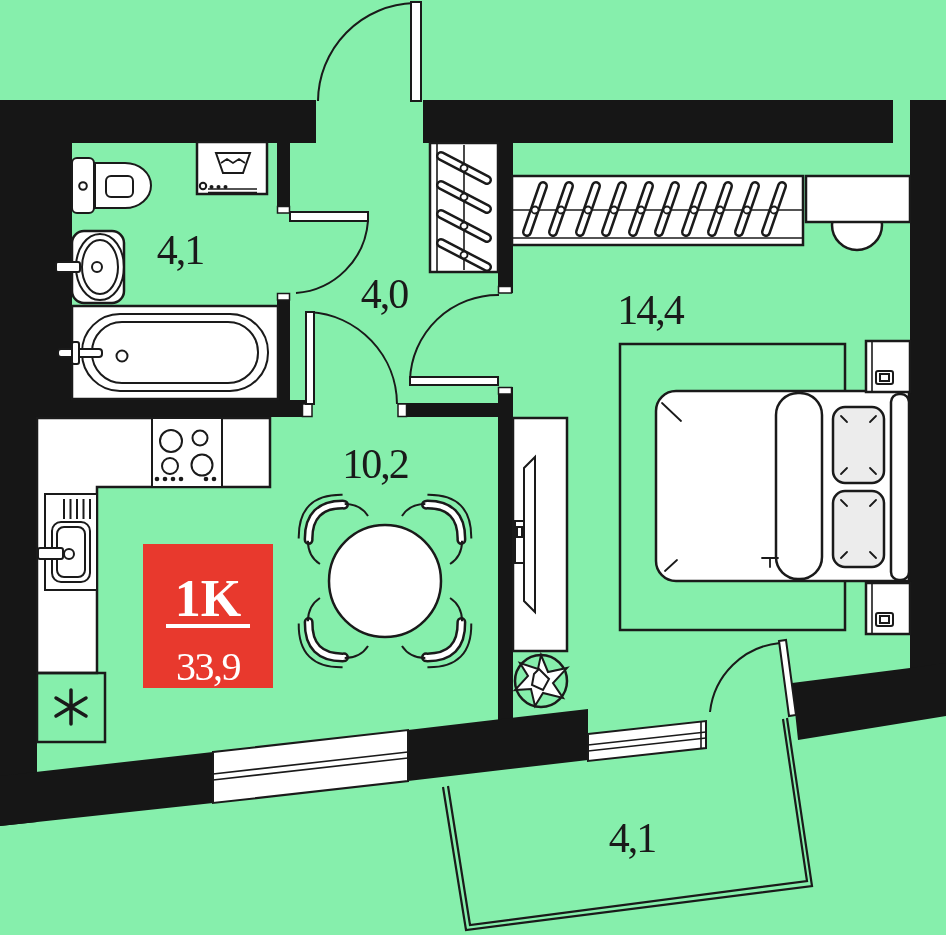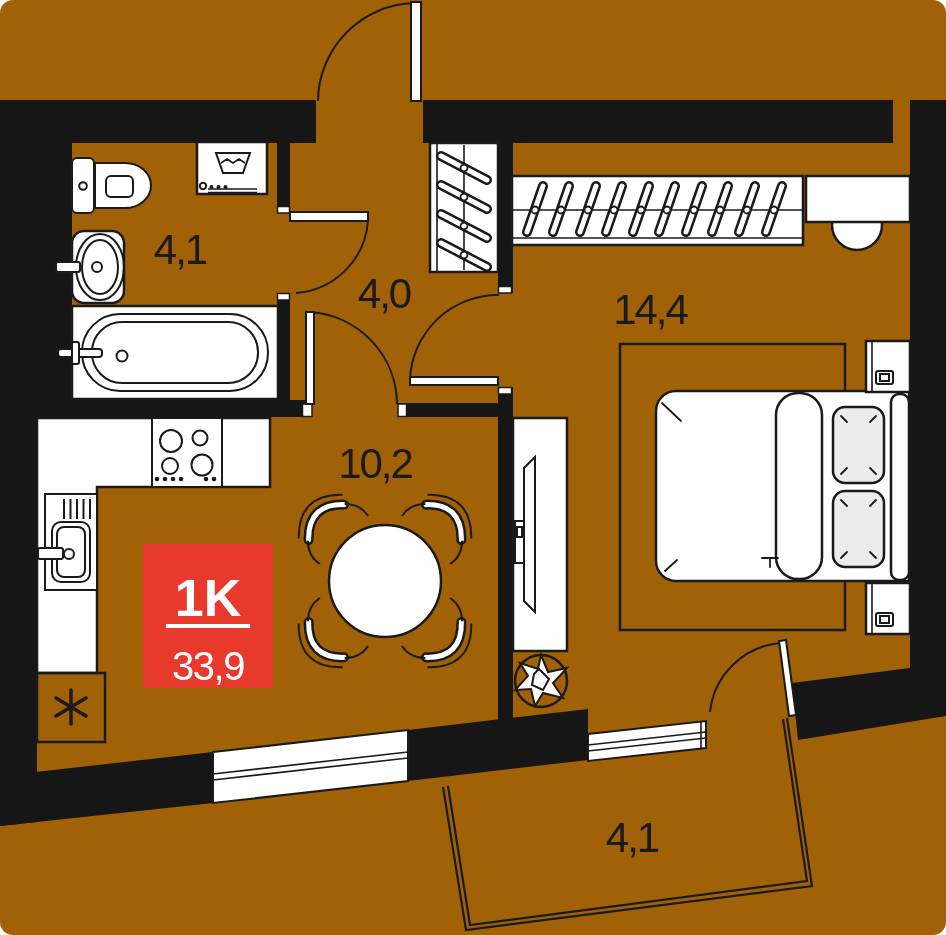--- a/index.html
+++ b/index.html
@@ -1,17 +1,17 @@
 <!DOCTYPE html>
 <html><head>
 <meta charset="utf-8">
 <style>
   html,body{margin:0;padding:0;background:#fff;}
-  #stage{position:relative;width:946px;height:935px;background:#a16207;overflow:hidden;
-         font-family:Liberation Sans, sans-serif;border-radius:13px;}
+  #stage{position:relative;width:946px;height:935px;background:#86efac;overflow:hidden;
+         font-family:Liberation Serif, serif;}
   svg{display:block;width:946px;height:935px;}
   .wall{fill:#161616;stroke:none;}
   .cap{fill:#ffffff;stroke:#1a1a1a;stroke-width:1.5;}
   .s{fill:#ffffff;stroke:#1a1a1a;stroke-width:2.5;}
   .s2{fill:#ffffff;stroke:#1a1a1a;stroke-width:2;}
   .sn{fill:none;stroke:#1a1a1a;stroke-width:2.5;}
   .sn2{fill:none;stroke:#1a1a1a;stroke-width:2;}
   .thin{fill:none;stroke:#1a1a1a;stroke-width:1.6;}
   .hb{fill:none;stroke:#1a1a1a;stroke-width:10;stroke-linecap:round;}
   .hw{fill:none;stroke:#ffffff;stroke-width:5;stroke-linecap:round;}

